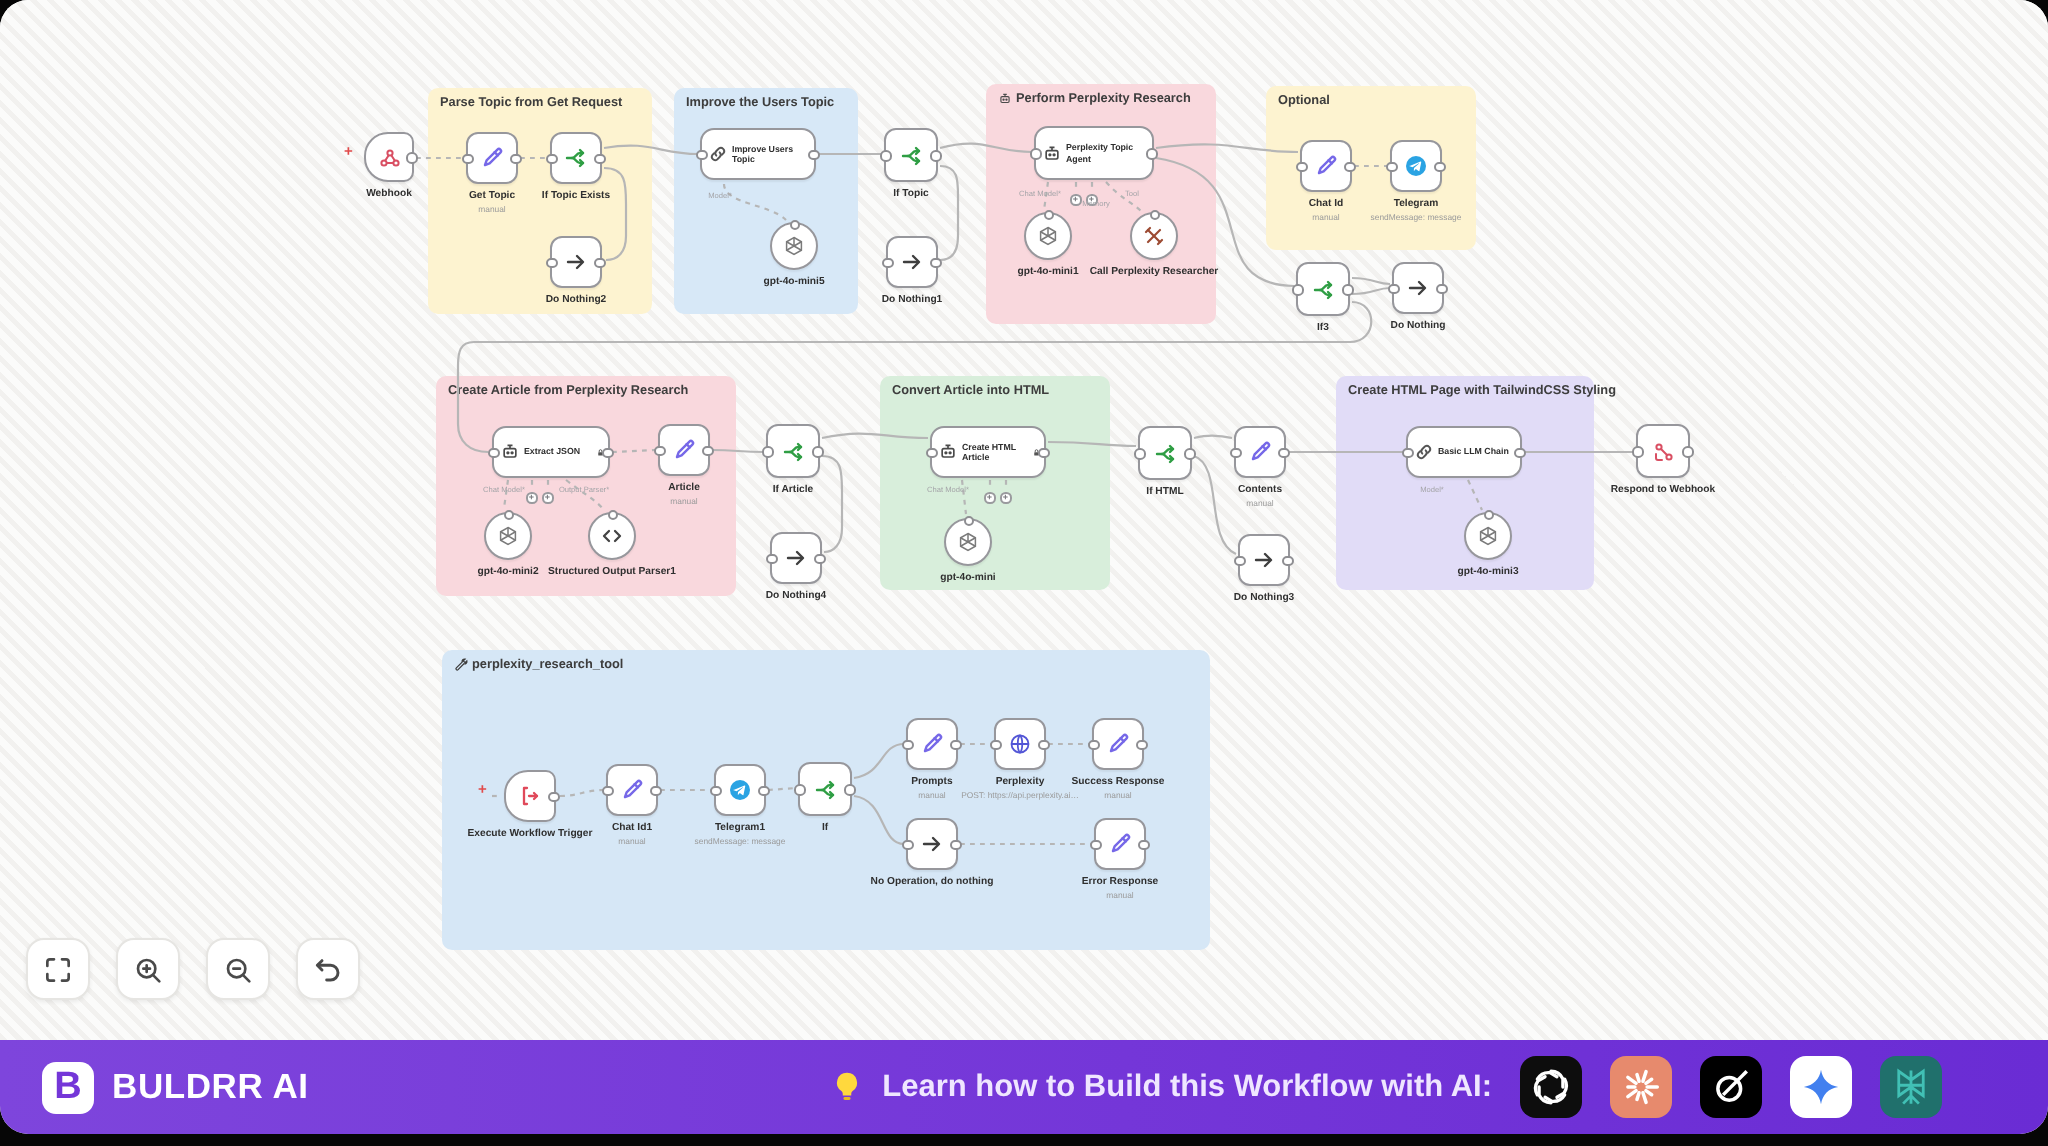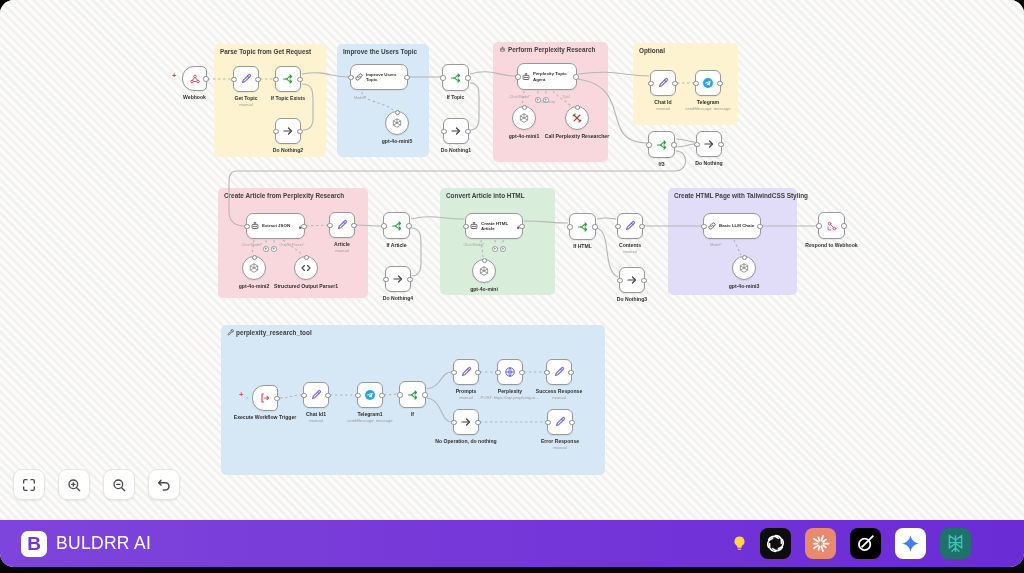--- a/index.html
+++ b/index.html
@@ -39,21 +39,21 @@
   .controls{position:absolute;left:13px;top:469px;display:flex;gap:13px;}
   .ctrl{width:32px;height:31px;background:#fff;border:1px solid #e6e5e2;border-radius:9px;display:flex;align-items:center;justify-content:center;box-shadow:0 1px 2px rgba(0,0,0,.07);cursor:pointer;}
   .ctrl svg{width:16px;height:16px;}
   
   .footer{position:absolute;left:0;top:520px;width:1024px;height:47px;
     background:linear-gradient(90deg,#7e45dc 0%,#7436d8 55%,#6a2cd4 100%);
     display:flex;align-items:center;justify-content:space-between;padding:0 53px 0 21px;}
   .brand{display:flex;align-items:center;gap:9px;cursor:pointer;}
   .logo{width:26px;height:26px;background:#fff;border-radius:7px;display:flex;align-items:center;justify-content:center;
     color:#7436d8;font-weight:bold;font-size:19px;line-height:19px;}
-  .brandname{color:#fff;font-weight:normal;font-size:17.5px;letter-spacing:.3px;}
+  .brandname{color:#fff;font-weight:bold;font-size:17.5px;letter-spacing:.3px;}
   .cta{display:flex;align-items:center;gap:9px;}
   .cta .tagline{color:#efe6ff;font-size:15.5px;font-weight:bold;margin-right:2px;white-space:nowrap;}
   .bulb{display:inline-flex;}
   .bulb svg{width:17px;height:17px;}
   .aiicons{display:flex;gap:14px;margin-left:3px;}
   .aiicon{width:31px;height:31px;border-radius:8px;display:flex;align-items:center;justify-content:center;cursor:pointer;}
   .aiicon svg{width:21px;height:21px;}
 </style>
 </head>
 <body>
@@ -607,20 +607,21 @@
         </span>
       <span class="brandname">BULDRR AI</span>
     </div>
     <div class="cta">
       <span class="bulb">
           <svg viewBox="0 0 24 24">
             <path d="M12 2a7 7 0 0 1 4 12.8c-.6.5-1 1.2-1 2V18h-6v-1.2c0-.8-.4-1.5-1-2A7 7 0 0 1 12 2z" fill="#ffd83d"></path>
             <rect x="9.5" y="19" width="5" height="2.2" rx="1" fill="#e8b824"></rect>
           </svg>
         </span>
+      <span class="tagline">Learn how to Build this Workflow with AI:</span>
       <span class="aiicons" id="aiicons">
           <span class="aiicon" style="background: rgb(13, 13, 13);">
             <svg viewBox="0 0 24 24" fill="none" stroke="#fff" stroke-width="1.9" stroke-linecap="round">
               <path d="M12 3a7.6 7.6 0 0 1 6.8 4.4v4.6" transform="rotate(0 12 12)"></path>
               <path d="M12 3a7.6 7.6 0 0 1 6.8 4.4v4.6" transform="rotate(60 12 12)"></path>
               <path d="M12 3a7.6 7.6 0 0 1 6.8 4.4v4.6" transform="rotate(120 12 12)"></path>
               <path d="M12 3a7.6 7.6 0 0 1 6.8 4.4v4.6" transform="rotate(180 12 12)"></path>
               <path d="M12 3a7.6 7.6 0 0 1 6.8 4.4v4.6" transform="rotate(240 12 12)"></path>
               <path d="M12 3a7.6 7.6 0 0 1 6.8 4.4v4.6" transform="rotate(300 12 12)"></path>
             </svg>

